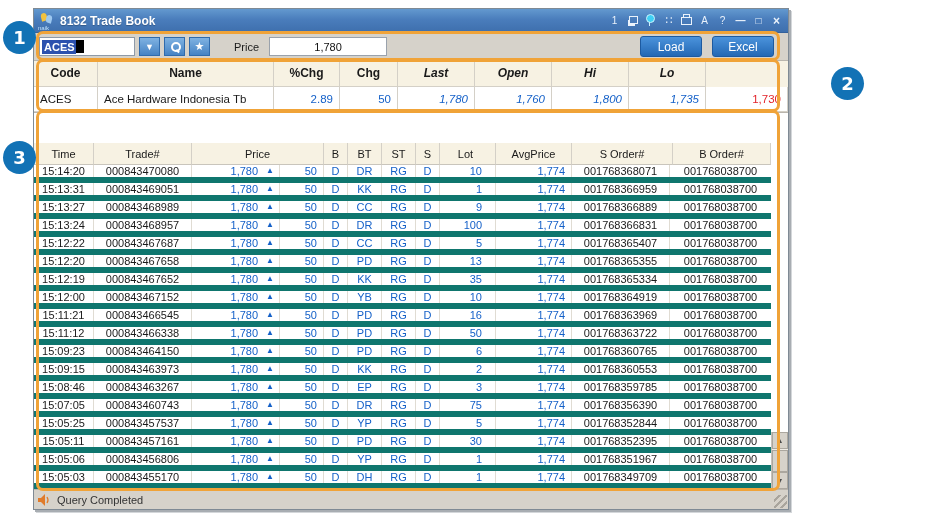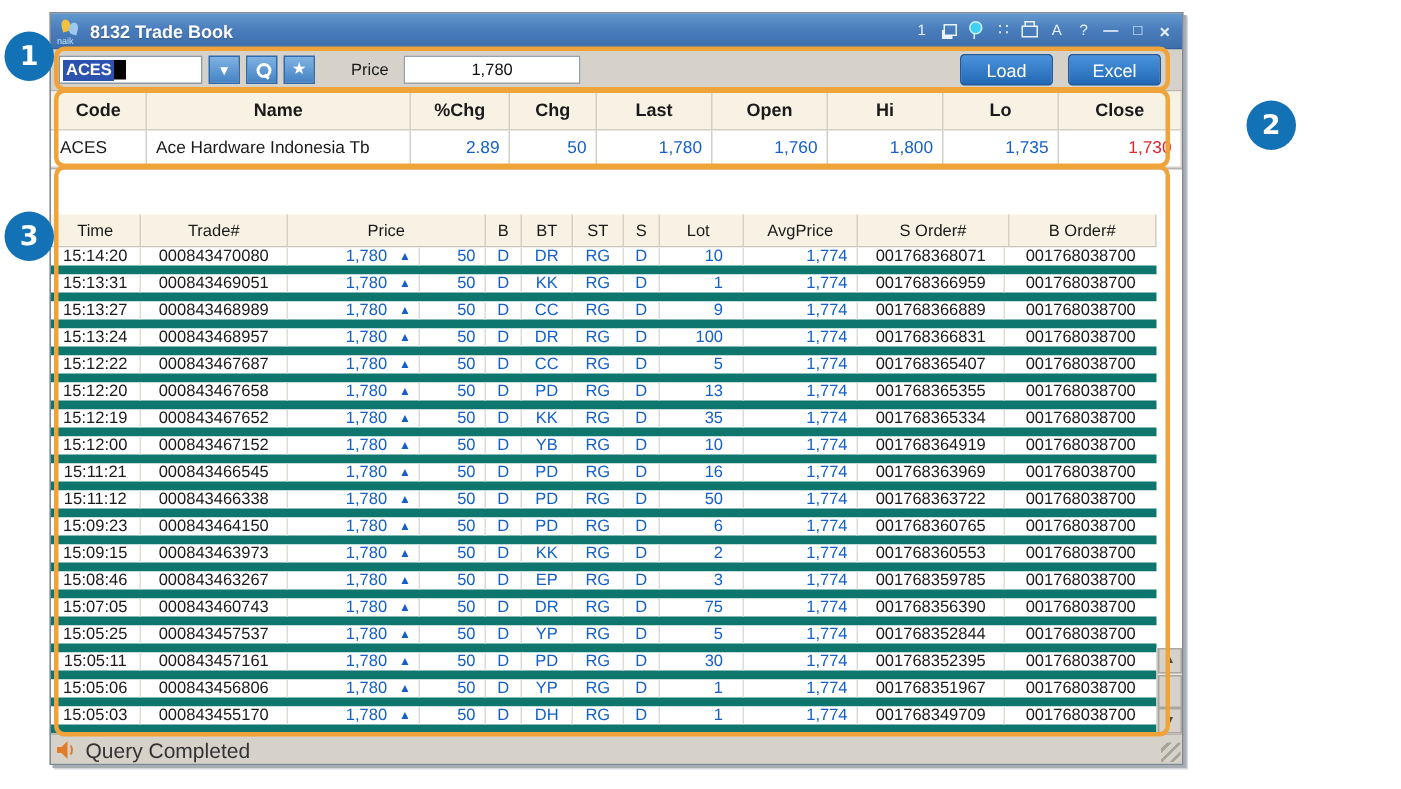--- a/index.html
+++ b/index.html
@@ -60,21 +60,21 @@
          background:linear-gradient(180deg,#4B93DC,#2368B4); color:#fff; font-size:12px; font-weight:normal;
          display:flex; align-items:center; justify-content:center; cursor:pointer; }
 
   
   .summary { flex:0 0 52px; display:flex; flex-direction:column; background:#fff; border-top:1px solid #B9B5AD; }
   .sum-row { display:flex; flex:1; }
   .sum-row.head { background:#F7F2E3; }
   .sum-cell { border-right:1px solid #D4D0C7; border-bottom:1px solid #D4D0C7; display:flex; align-items:center; font-size:11.5px; color:#1a1a1a; padding:0 6px; }
   .sum-row.head .sum-cell { font-weight:bold; font-size:12px; justify-content:center; }
   .sc-code { width:64px; } .sc-name { width:176px; } .sc-pct { width:66px; } .sc-chg { width:58px; }
-  .sc-last,.sc-open,.sc-hi,.sc-lo { width:77px; } .sc-close { flex:1; }
+  .sc-last,.sc-open,.sc-hi,.sc-lo { width:77px;font-style:italic; } .sc-close { flex:1; }
   .sum-row.body .num { justify-content:flex-end; }
   .blue { color:#1460C8; } .red { color:#E3242B; }
 
   
   .gridwrap { flex:1; display:flex; background:#fff; border-top:1px solid #B9B5AD; min-height:0;align-items:flex-end; }
   .grid { width:737px; display:flex; flex-direction:column; min-height:0; }
   .g-head { flex:0 0 22px; display:flex; background:#F7F2E3; }
   .g-head .g-cell { font-size:11px; color:#1a1a1a; justify-content:center; border-right:1px solid #D4D0C7; border-bottom:1px solid #C9C5BC; }
   .g-body { flex:1; display:flex; flex-direction:column; min-height:0; }
   .g-row { flex:1; display:flex; border-bottom:6px solid #0f766e; background:#fff; }
@@ -94,21 +94,21 @@
   .c-sord { width:98px; justify-content:center; border-right:none; flex:1; }
 
   
   .vscroll { width:17px; flex:0 0 17px; background:#EFECE5; border-left:1px solid #C6C2BA; display:flex; flex-direction:column; }
   .sb-btn { height:17px; flex:0 0 17px; background:#D6D2CA; border:1px solid #ABA79F; display:flex; align-items:center; justify-content:center; font-size:7px; color:#4A4A4A; cursor:pointer; }
   .sb-thumb { height:22px; flex:0 0 22px; background:#D6D2CA; border:1px solid #ABA79F; margin-top:1px; cursor:grab; }
   .sb-track { flex:1; }
 
   
   .statusbar { flex:0 0 20px; display:flex; align-items:center; background:#D6D2CA; border-top:1px solid #B9B5AD; padding:0 4px; position:relative; }
-  .statusbar .stxt { font-size:14px; color:#333; margin-left:5px; }
+  .statusbar .stxt { font-size:11px; color:#333; margin-left:5px; }
   .grip { position:absolute; right:1px; bottom:1px; width:13px; height:13px;
           background:repeating-linear-gradient(135deg, transparent 0 3px, #A9A59D 3px 5px); cursor:nwse-resize; }
 
   
   .ann-rect { position:absolute; border:3px solid #F0A338; border-radius:7px; pointer-events:none; }
   .rect1 { left:36px; top:31px; width:744px; height:30px; }
   .rect2 { left:36px; top:59px; width:744px; height:53px; }
   .rect3 { left:36px; top:110px; width:744px; height:381px; }
   .badge { position:absolute; width:33px; height:33px; border-radius:50%; background:#1272B5; color:#fff;
            font-size:18px; font-weight:bold; display:flex; align-items:center; justify-content:center;
@@ -169,21 +169,20 @@
     <div class="summary">
       <div class="sum-row head">
         <div class="sum-cell sc-code">Code</div>
         <div class="sum-cell sc-name">Name</div>
         <div class="sum-cell sc-pct">%Chg</div>
         <div class="sum-cell sc-chg">Chg</div>
         <div class="sum-cell sc-last">Last</div>
         <div class="sum-cell sc-open">Open</div>
         <div class="sum-cell sc-hi">Hi</div>
         <div class="sum-cell sc-lo">Lo</div>
-        <div class="sum-cell sc-close">Close</div>
       </div>
       <div class="sum-row body">
         <div class="sum-cell sc-code">ACES</div>
         <div class="sum-cell sc-name">Ace Hardware Indonesia Tb</div>
         <div class="sum-cell sc-pct num blue">2.89</div>
         <div class="sum-cell sc-chg num blue">50</div>
         <div class="sum-cell sc-last num blue">1,780</div>
         <div class="sum-cell sc-open num blue">1,760</div>
         <div class="sum-cell sc-hi num blue">1,800</div>
         <div class="sum-cell sc-lo num blue">1,735</div>

